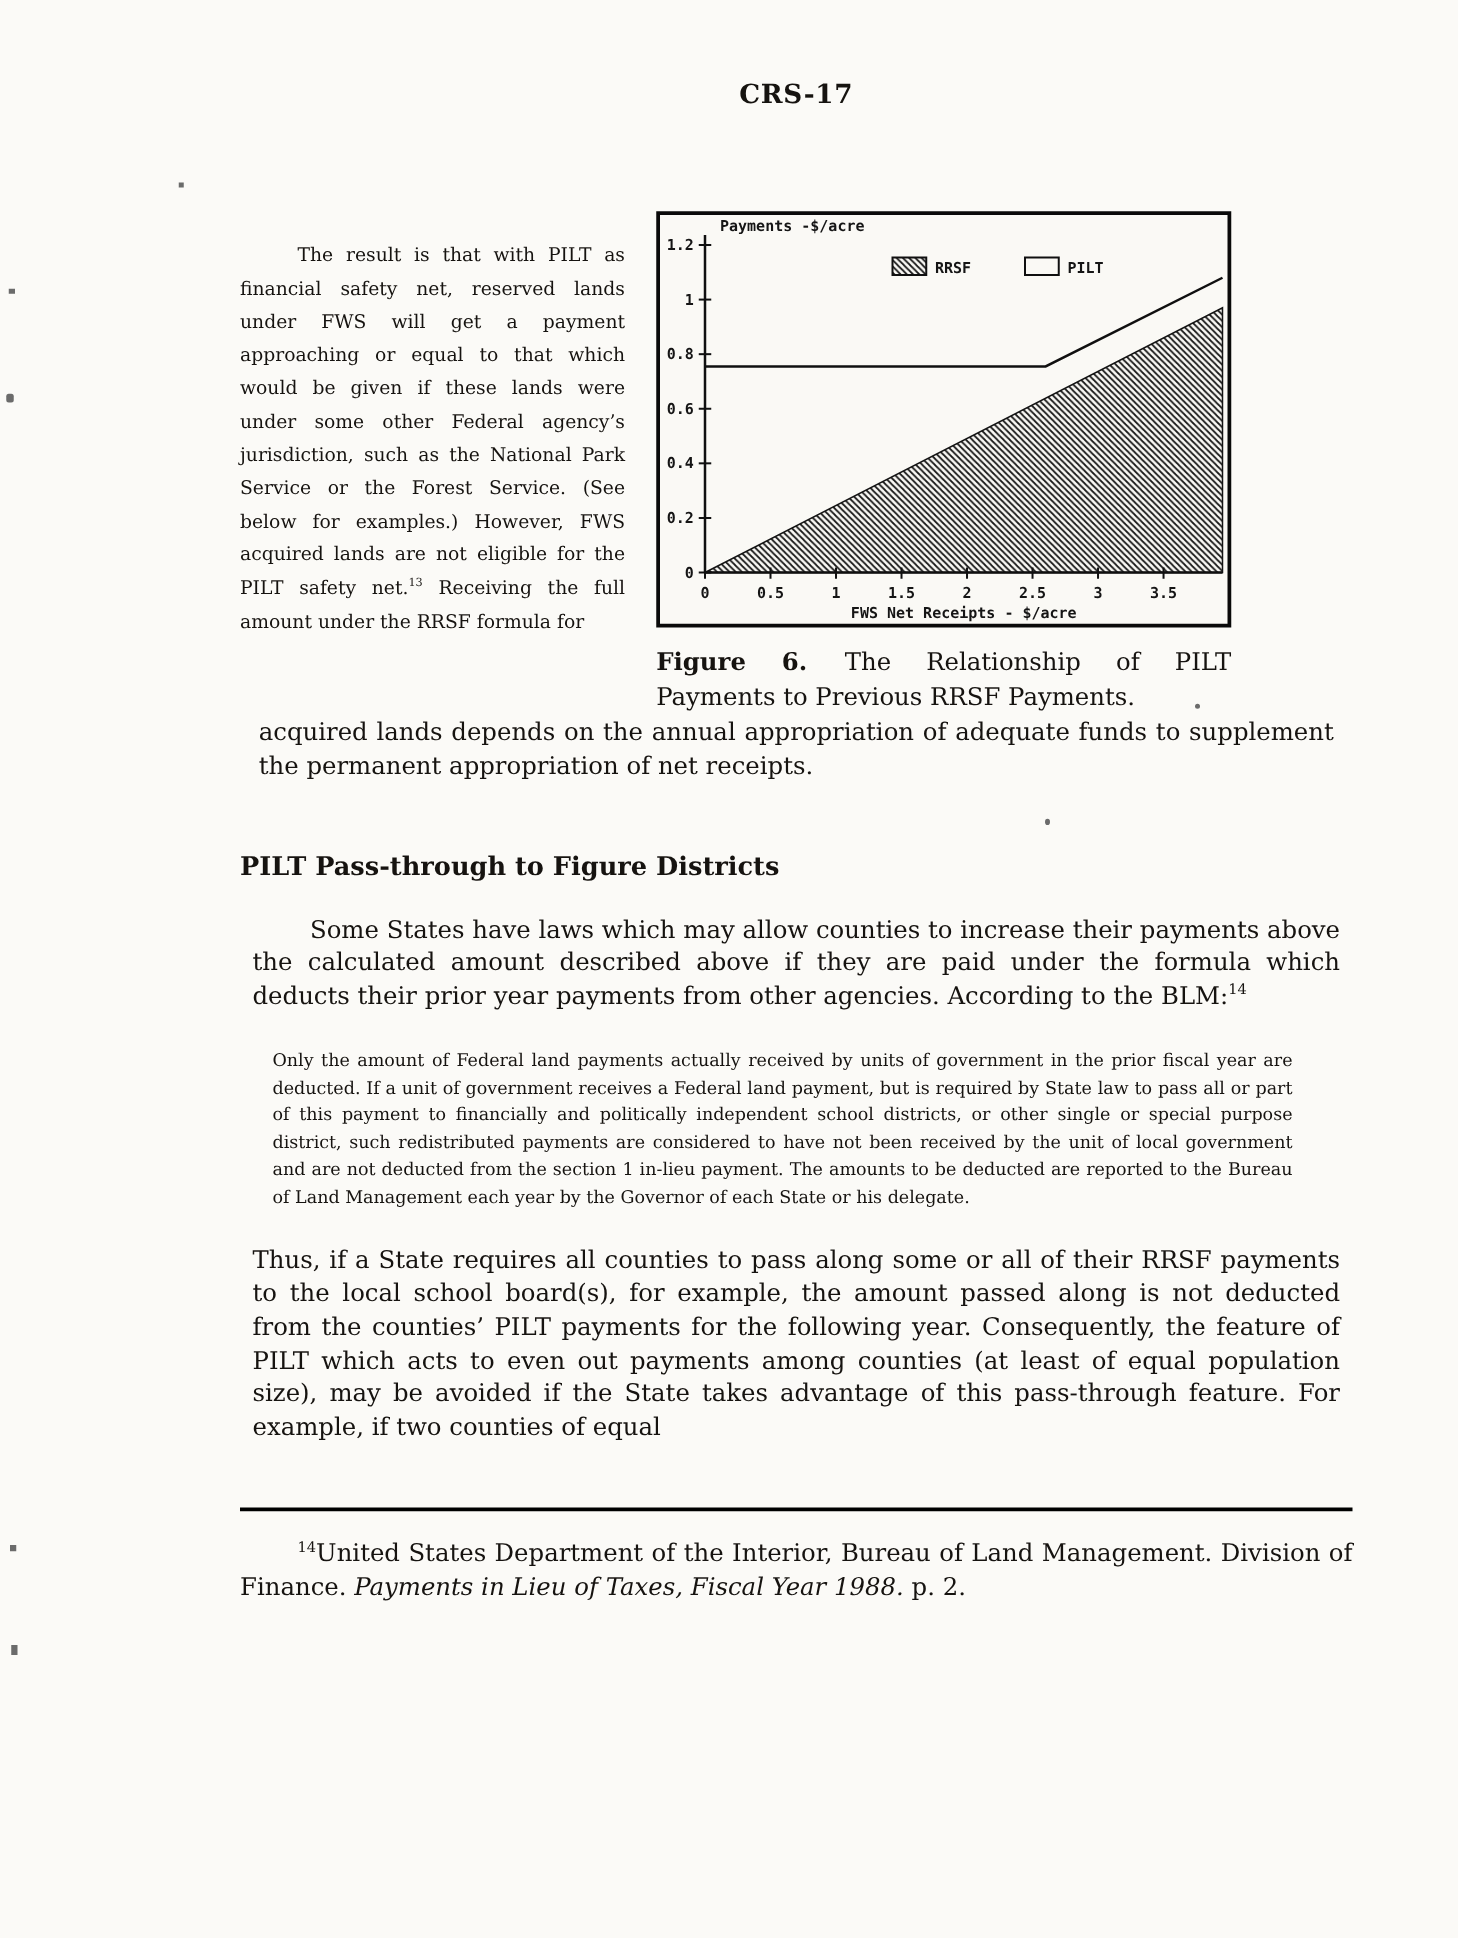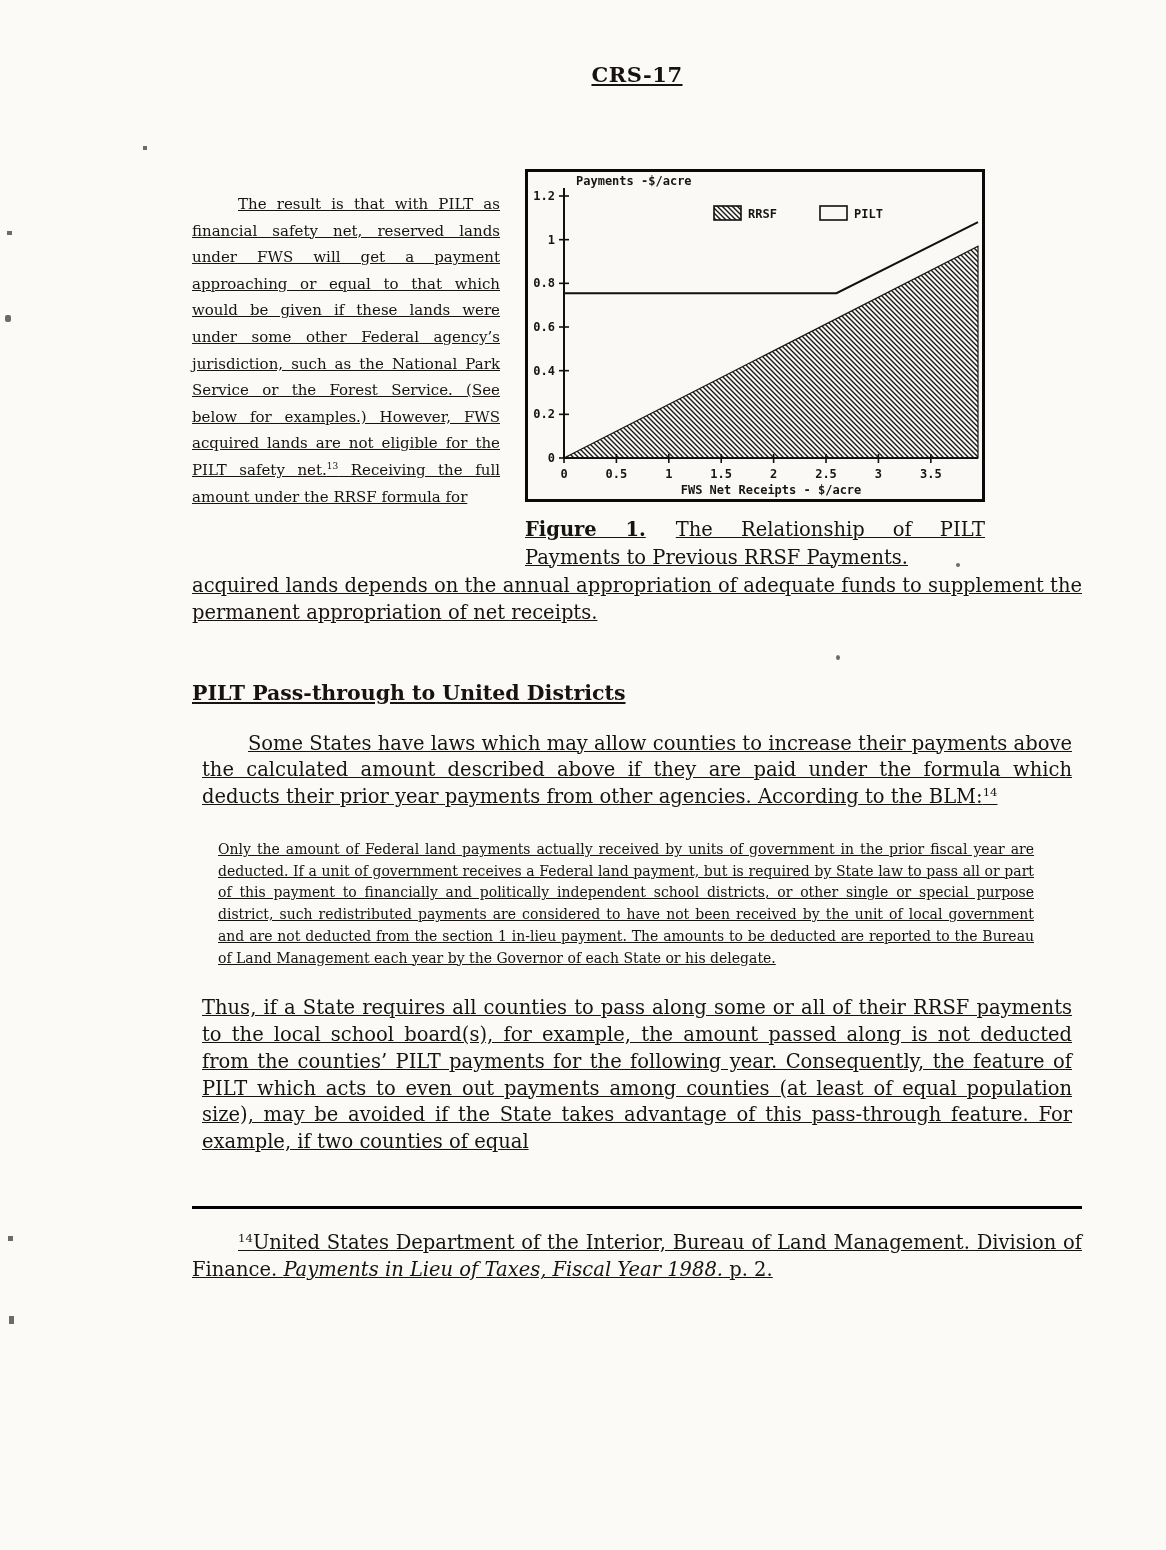--- a/index.html
+++ b/index.html
@@ -4,21 +4,21 @@
 <style>
   html, body { margin:0; padding:0; }
   body {
     width:1166px; height:1550px;
     background:#fbfaf7;
     color:#161310;
     font-family:"DejaVu Serif","Liberation Serif",serif;
     position:relative;
     overflow:hidden;
   }
-  .page { padding:62px 84px 0 192px;text-decoration:underline; }
+  .page { padding:62px 84px 0 192px; }
   .header {
     text-align:center; font-weight:bold; font-size:21px; letter-spacing:0.5px;
   }
   .row { display:flex; gap:25px; margin-top:82px; align-items:flex-start; }
   .left-col {
     width:308px; padding-top:22px;
     font-size:15px; line-height:26.6px; text-align:justify;
     text-indent:46px;
   }
   .fig-col { width:460px; flex:0 0 460px; }
@@ -31,21 +31,21 @@
     font-family:"DejaVu Sans Mono","Liberation Mono",monospace;
     font-weight:bold; fill:#151515;
   }
   .chart-frame .tick { font-size:12px; }
   .chart-frame .axis-label { font-size:12px; }
   .caption {
     margin-top:14px; font-size:19.5px; line-height:27.5px; text-align:justify;
   }
   .caption .fig-label { font-weight:bold; }
   .caption .gap { display:inline-block; width:30px; }
-  .cont { margin:2px 0 0; font-size:19.5px; line-height:26.8px; text-align:justify; }
+  .cont { margin:2px 15px 0; font-size:19.5px; line-height:26.8px; text-align:justify; }
   h3.section-heading { margin:54px 0 0; font-size:20.5px; font-weight:bold; }
   .para { margin:26px 10px 0; font-size:19.5px; line-height:26.8px; text-align:justify; }
   .indent { text-indent:46px; }
   blockquote.quote {
     margin:28px 48px 0 26px;
     font-size:14px; line-height:21.7px; text-align:justify; font-weight:500;
   }
   .rule { margin-top:50px; border-top:3px solid #000; height:0; }
   .footnote {
     margin:20px 0 0; font-size:19.5px; line-height:27.5px;
@@ -117,27 +117,27 @@
             <line x1="402.83544303797464" y1="282" x2="402.83544303797464" y2="291" stroke="#101010" stroke-width="1.6"></line>
             <text class="tick" x="402.83544303797464" y="306" text-anchor="middle">3.5</text>
             <text class="axis-label" x="48" y="13">Payments -$/acre</text>
             <text class="axis-label" x="243" y="322" text-anchor="middle">FWS Net Receipts - $/acre</text>
             <rect x="186" y="34" width="27" height="14" fill="url(#hatch)" stroke="#101010" stroke-width="1.6"></rect>
             <text class="tick" x="220" y="46">RRSF</text>
             <rect x="292" y="34" width="27" height="14" fill="#faf9f5" stroke="#101010" stroke-width="1.6"></rect>
             <text class="tick" x="326" y="46">PILT</text>
           </svg>
         </div>
-      <div class="caption"><span class="fig-label">Figure 1.</span><span class="gap"></span><span>The Relationship of PILT Payments to Previous RRSF Payments.</span></div>
+      <div class="caption"><span class="fig-label">Figure 6.</span><span class="gap"></span><span>The Relationship of PILT Payments to Previous RRSF Payments.</span></div>
     </div>
   </div>
 
   <p class="cont">acquired lands depends on the annual appropriation of adequate funds to supplement the permanent appropriation of net receipts.</p>
 
-  <h3 class="section-heading">PILT Pass-through to United Districts</h3>
+  <h3 class="section-heading">PILT Pass-through to Figure Districts</h3>
 
   <p class="para indent"><span>Some States have laws which may allow counties to increase their payments above the calculated amount described above if they are paid under the formula which deducts their prior year payments from other agencies. According to the BLM:</span><sup class="fn">14</sup></p>
 
   <blockquote class="quote">Only the amount of Federal land payments actually received by units of government in the prior fiscal year are deducted. If a unit of government receives a Federal land payment, but is required by State law to pass all or part of this payment to financially and politically independent school districts, or other single or special purpose district, such redistributed payments are considered to have not been received by the unit of local government and are not deducted from the section 1 in-lieu payment. The amounts to be deducted are reported to the Bureau of Land Management each year by the Governor of each State or his delegate.</blockquote>
 
   <p class="para">Thus, if a State requires all counties to pass along some or all of their RRSF payments to the local school board(s), for example, the amount passed along is not deducted from the counties’ PILT payments for the following year. Consequently, the feature of PILT which acts to even out payments among counties (at least of equal population size), may be avoided if the State takes advantage of this pass-through feature. For example, if two counties of equal</p>
 
   <div class="rule"></div>
 
 

